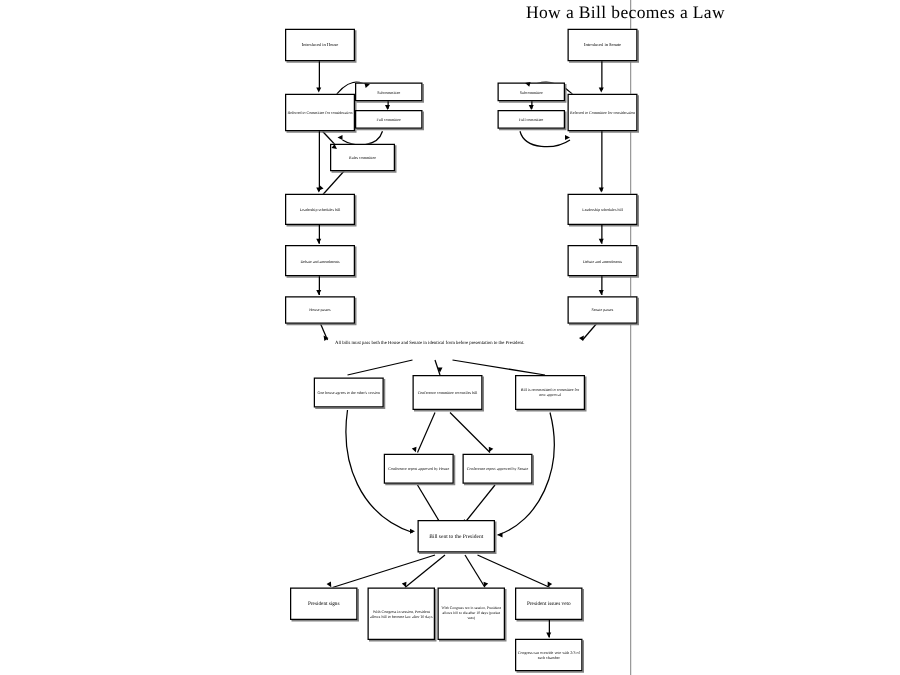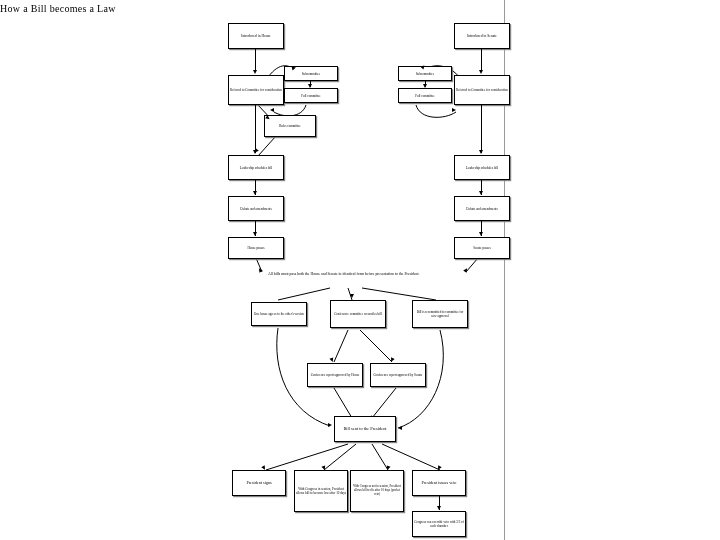--- a/index.html
+++ b/index.html
@@ -1,22 +1,22 @@
 <!DOCTYPE html>
 <html><head>
 <meta charset="utf-8">
 <style>
   html,body{margin:0;padding:0;background:#ffffff;}
   body{width:720px;height:540px;overflow:hidden;font-family:"Liberation Serif",serif;}
   #slide{position:relative;width:720px;height:540px;background:#ffffff;}
   
   #page{position:absolute;left:0;top:0;width:505px;height:540px;background:#ffffff;
         border-right:1px solid #9a9a9a;box-sizing:border-box;}
-  #title{position:absolute;left:0;top:3px;width:580px;text-align:left;
-         font-size:10px;color:#000;letter-spacing:.3px;}
+  #title{position:absolute;left:0;top:3px;width:580px;text-align:right;
+         font-size:14px;color:#000;letter-spacing:.3px;}
   .box{position:absolute;box-sizing:border-box;border:1px solid #000;background:#ffffff;
        color:#000;display:flex;align-items:center;justify-content:center;text-align:center;
        font-size:3.6px;line-height:1.25;padding:1px;overflow:hidden;
        box-shadow:1.2px 1.2px 0 rgba(110,110,110,.85);}
   .box.sm{font-size:3.2px;}
   .note{position:absolute;font-size:3.8px;line-height:1.3;color:#000;text-align:left;}
   
   .ln{position:absolute;background:#000;}
   .v{width:1px;}
   .arw{position:absolute;width:0;height:0;}

